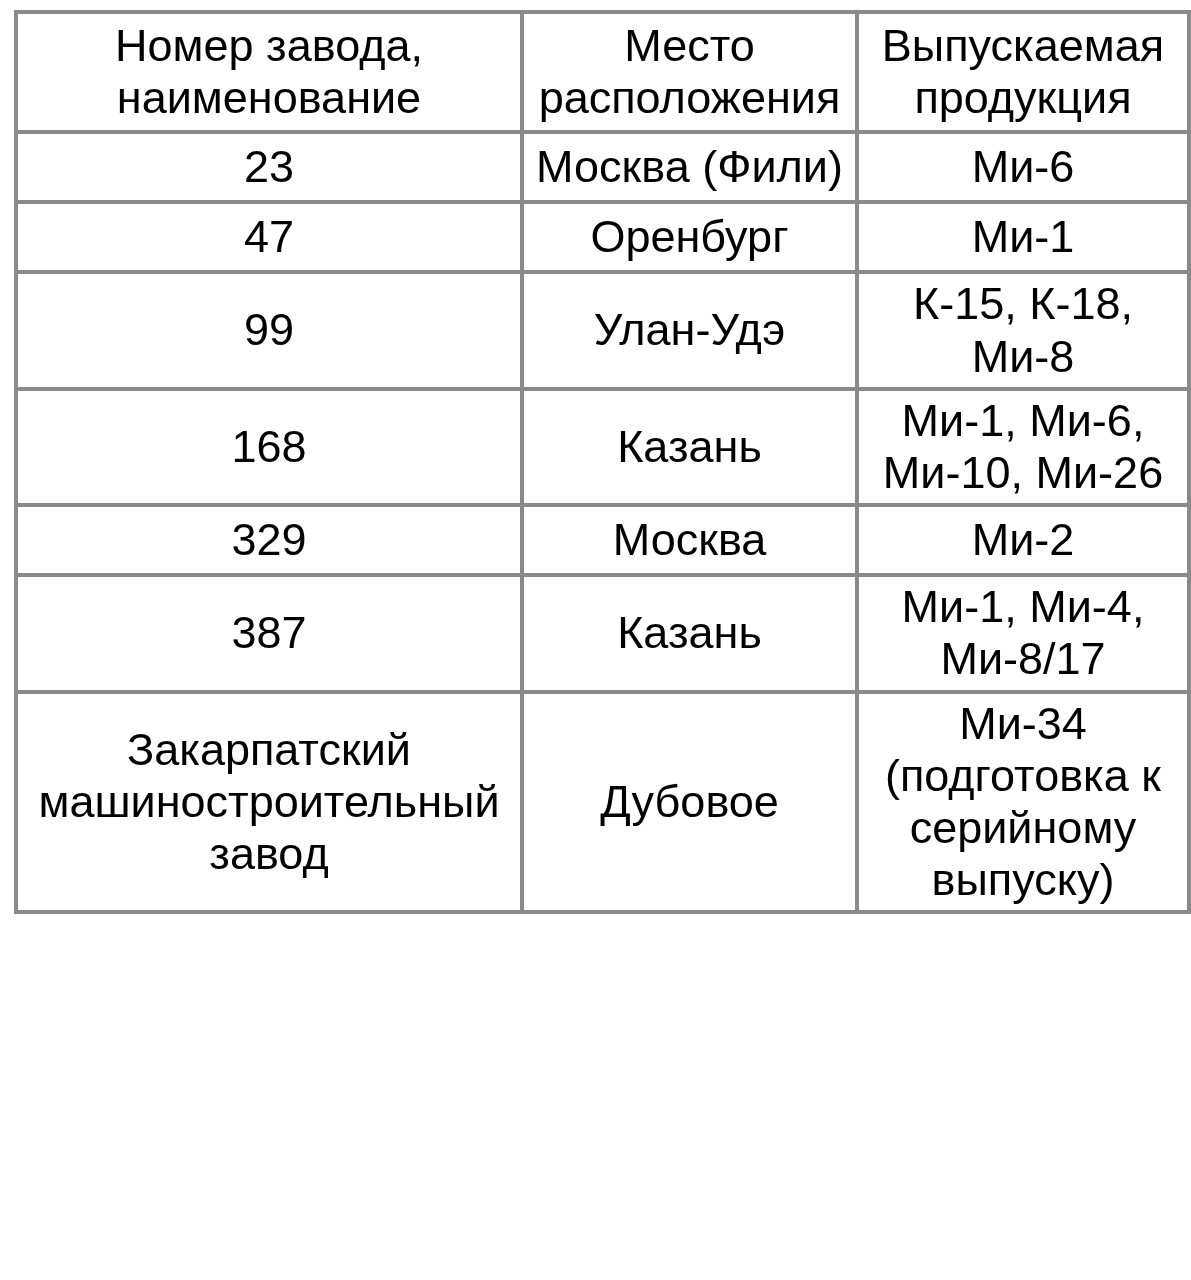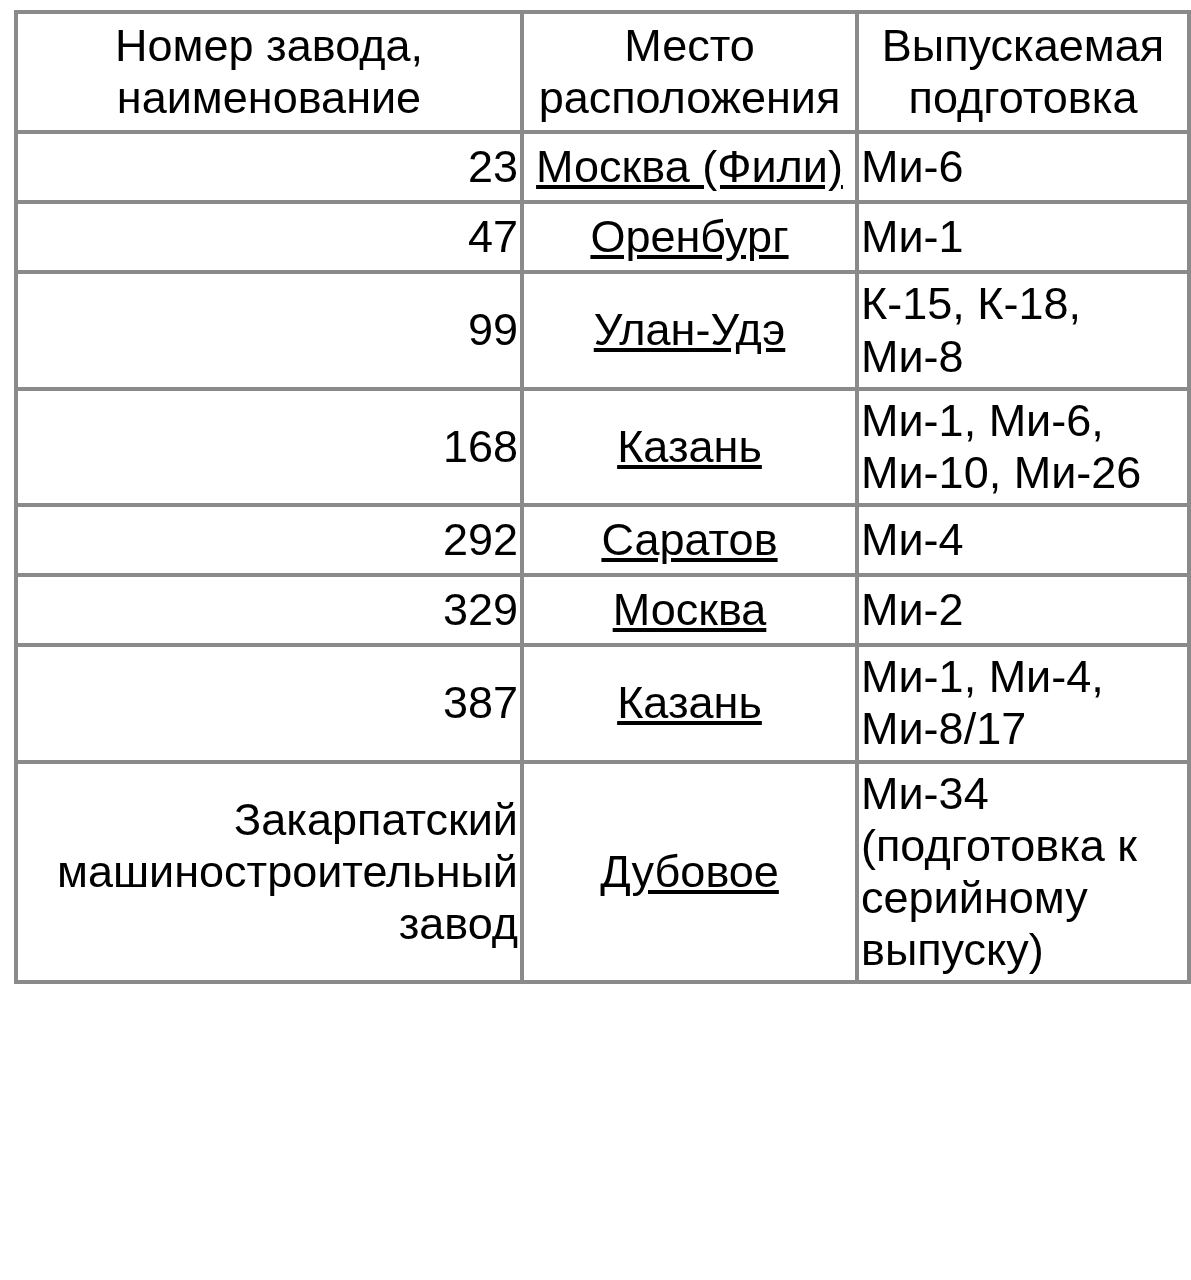--- a/index.html
+++ b/index.html
@@ -33,50 +33,49 @@
     vertical-align: middle;
     font-weight: normal;
     padding: 4px 2px;
     overflow: hidden;
   }
   table.factories th {
     text-align: center;
     padding: 6px 2px;
   }
   td.col-factory {
-    text-align: right;
+    text-align: center;
     padding-left: 6px;
     padding-right: 2px;
   }
   td.col-location {
     text-align: center;
-    text-decoration: underline;
   }
   td.col-products {
-    text-align: left;
+    text-align: center;
     padding-left: 0;
     padding-right: 0;
   }
   tr.r-single td { height: 58px; }
 </style>
 </head>
 <body>
 
 <div class="page">
   <table class="factories">
     <colgroup>
       <col class="c1">
       <col class="c2">
       <col class="c3">
     </colgroup>
     <thead>
       <tr>
         <th>Номер завода, наименование</th>
         <th>Место расположения</th>
-        <th>Выпускаемая подготовка</th>
+        <th>Выпускаемая продукция</th>
       </tr>
     </thead>
     <tbody>
       <tr class="r-single">
         <td class="col-factory">23</td>
         <td class="col-location">Москва (Фили)</td>
         <td class="col-products">Ми-6</td>
       </tr>
       <tr class="r-single">
         <td class="col-factory">47</td>
@@ -87,25 +86,20 @@
         <td class="col-factory">99</td>
         <td class="col-location">Улан-Удэ</td>
         <td class="col-products">К-15, К-18, Ми-8</td>
       </tr>
       <tr>
         <td class="col-factory">168</td>
         <td class="col-location">Казань</td>
         <td class="col-products">Ми-1, Ми-6, Ми-10, Ми-26</td>
       </tr>
       <tr class="r-single">
-        <td class="col-factory">292</td>
-        <td class="col-location">Саратов</td>
-        <td class="col-products">Ми-4</td>
-      </tr>
-      <tr class="r-single">
         <td class="col-factory">329</td>
         <td class="col-location">Москва</td>
         <td class="col-products">Ми-2</td>
       </tr>
       <tr>
         <td class="col-factory">387</td>
         <td class="col-location">Казань</td>
         <td class="col-products">Ми-1, Ми-4, Ми-8/17</td>
       </tr>
       <tr>

